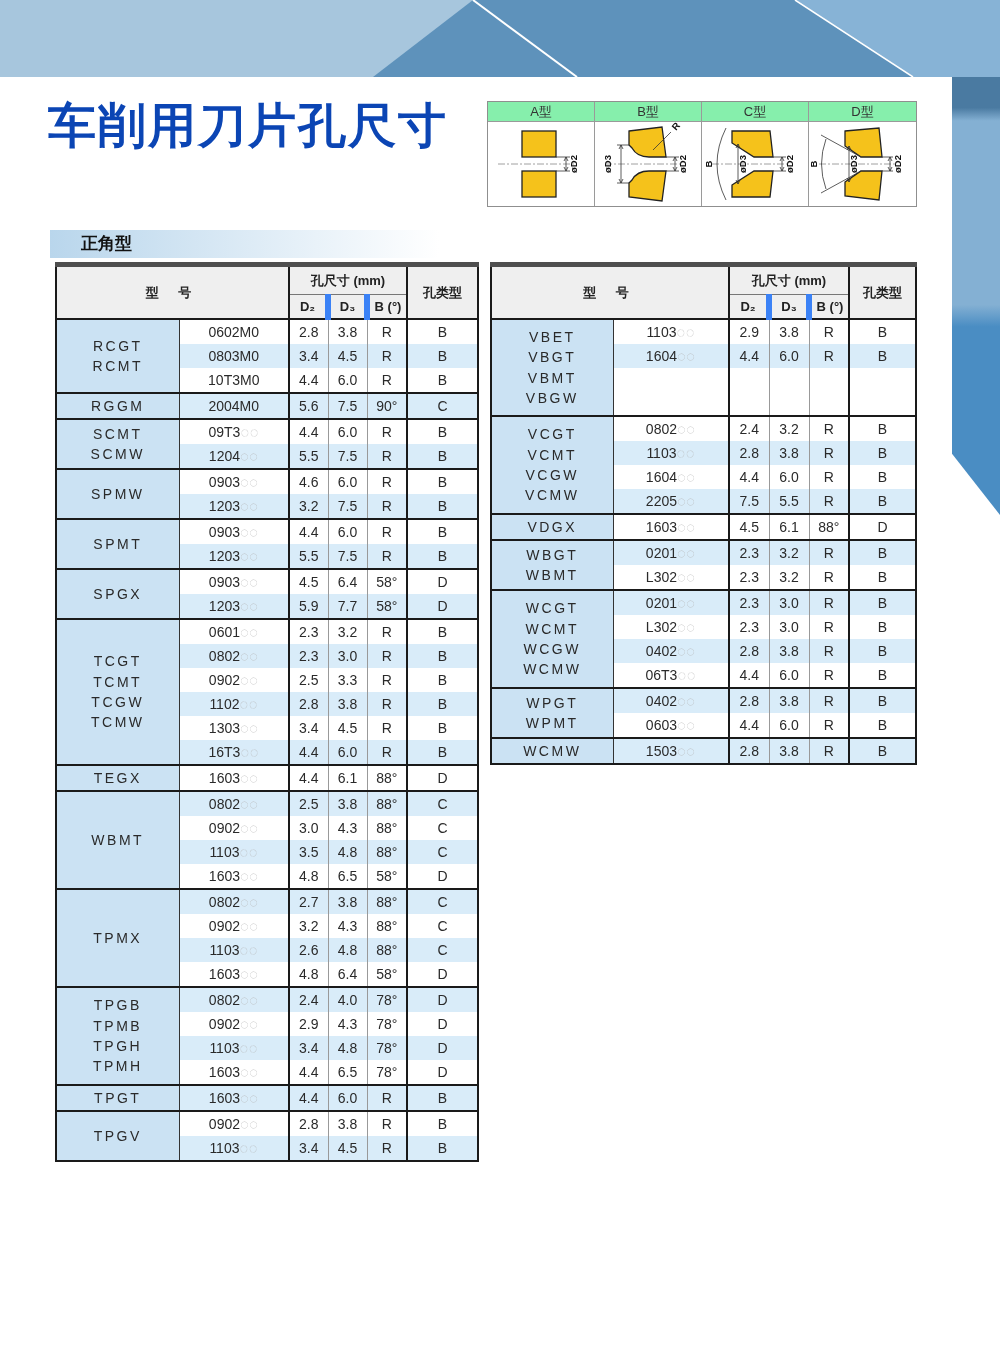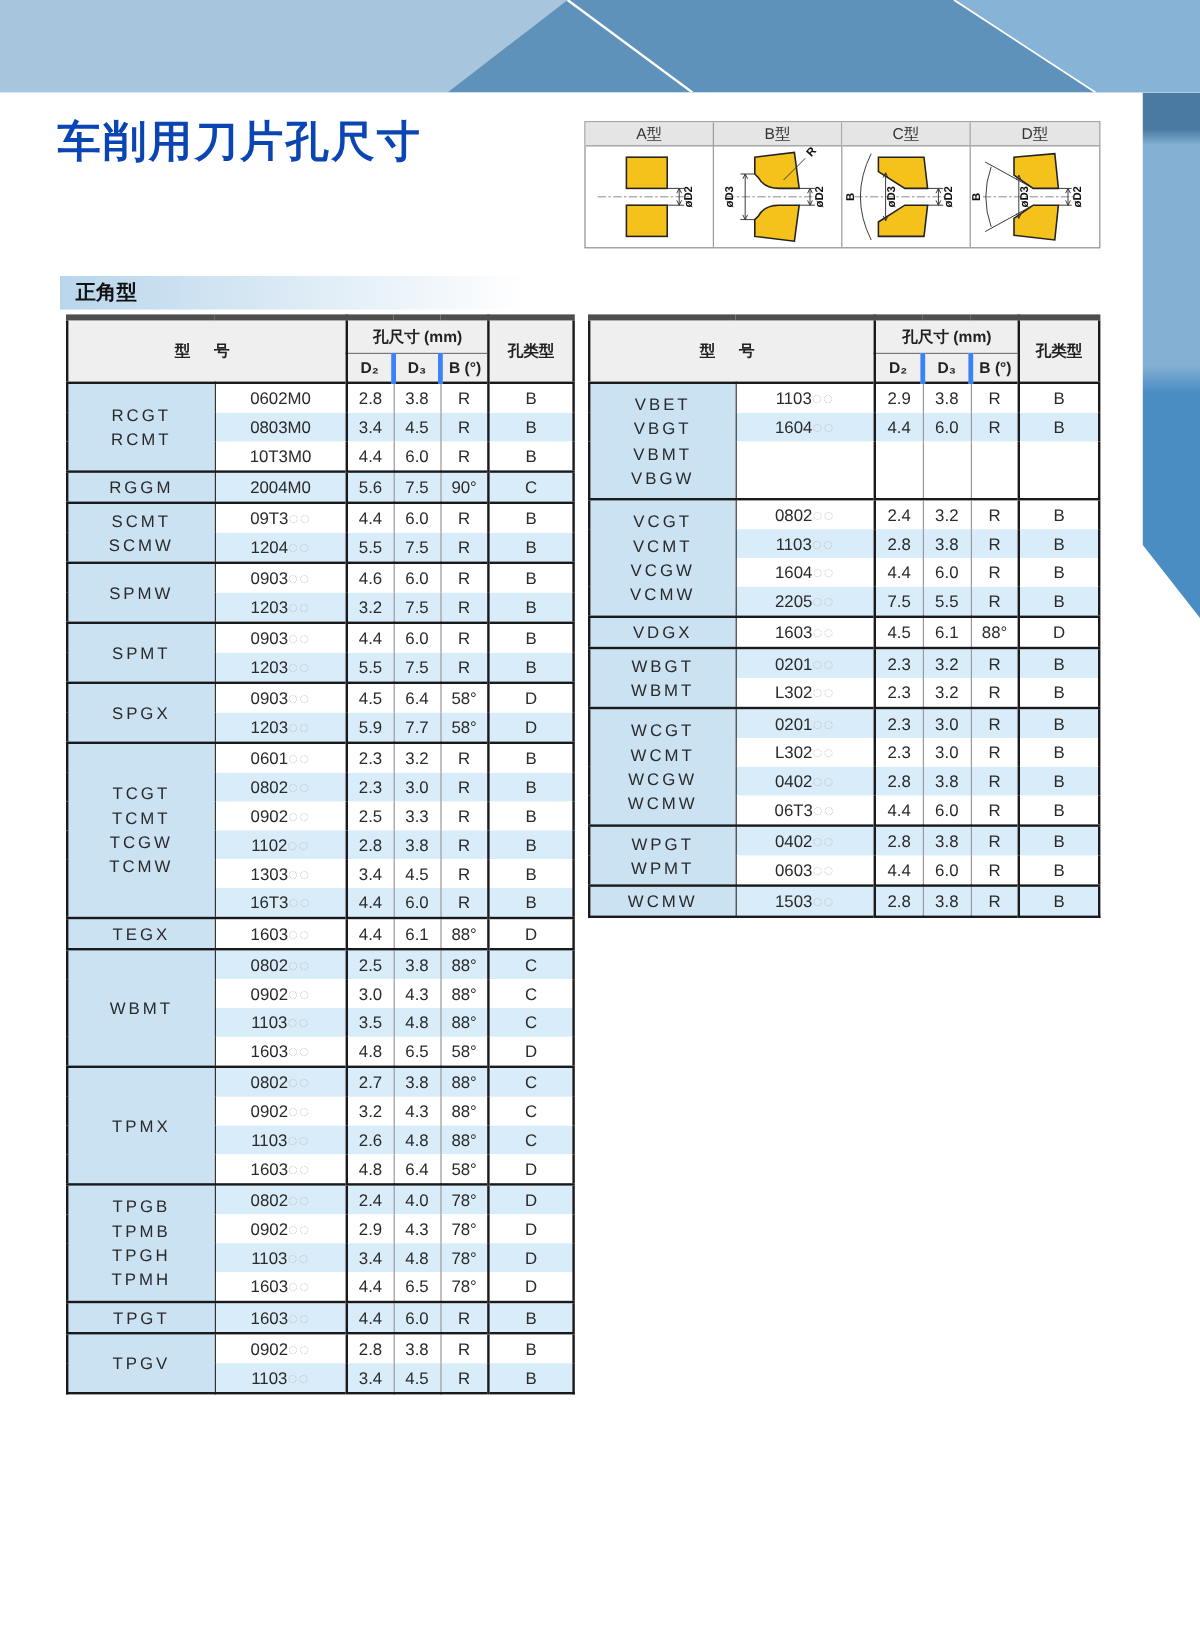--- a/index.html
+++ b/index.html
@@ -9,52 +9,52 @@
   .banner{position:absolute;left:0;top:0;width:1000px;height:77px;background:#a7c6dd}
   .banner .dark{position:absolute;inset:0;background:#5e92bb;
       clip-path:polygon(37.3% 100%,47.3% 0,100% 0,100% 100%)}
   .banner .light{position:absolute;inset:0;background:#87b3d6;
       clip-path:polygon(79.5% 0,100% 0,100% 100%,91.3% 100%)}
   .banner svg{position:absolute;inset:0}
   .side-band{position:absolute;left:952px;top:77px;width:48px;height:438px;
       background:linear-gradient(180deg,#4a7aa1 0%,#4a7aa1 7%,#84b0d3 10%,#84b0d3 52%,#4a8dc3 57%,#4a8dc3 100%);
       clip-path:polygon(0 0,100% 0,100% 100%,0 86%)}
   
-  .title{position:absolute;left:48px;top:94px;margin:0;font-size:36px;font-weight:bold;
+  .title{position:absolute;left:48px;top:94px;margin:0;font-size:48px;font-weight:bold;
       letter-spacing:2px;color:#0b45b4}
   
   .diagram{position:absolute;left:487px;top:101px;width:428px;border:1px solid #8f8f8f;
       background:#fff;border-collapse:collapse}
   .diagram .dg-row{display:flex}
   .diagram .dg-cell{width:107px;box-sizing:border-box;border-right:1px solid #9a9a9a}
   .diagram .dg-cell:last-child{border-right:none}
-  .diagram .dg-head .dg-cell{height:20px;background:#e5e5e5;border-bottom:1px solid #9a9a9a;
+  .diagram .dg-head .dg-cell{height:20px;background:#86efac;border-bottom:1px solid #9a9a9a;
       font-size:13px;color:#333;text-align:center;line-height:20px}
   .diagram .dg-body .dg-cell{height:84px}
   .diagram svg .blk{fill:#f5c21b;stroke:#222;stroke-width:1.3}
   .diagram svg .cl{stroke:#888;stroke-width:.8;stroke-dasharray:7 2 2 2}
   .diagram svg .dim{stroke:#333;stroke-width:.8;fill:none}
   .diagram svg .dlab{font:bold 9.5px "Liberation Sans",sans-serif;fill:#111}
   
   .section-bar{position:absolute;left:50px;top:230px;width:865px;height:28px;line-height:28px;
-      padding-left:13px;box-sizing:border-box;font-size:17px;font-weight:bold;color:#111;
+      padding-left:31px;box-sizing:border-box;font-size:17px;font-weight:bold;color:#111;
       background:linear-gradient(90deg,#b9d6ec 0%,#ffffff 45%)}
   
   .tbl-wrap{position:absolute;top:262px}
   #left-table{left:55px;width:422px}
   #right-table{left:490px;width:425px}
   table.spec{border-collapse:collapse;width:100%;table-layout:fixed;
       border:2px solid #1a1a1a;border-top:5px solid #4e4e4e}
   table.spec th{background:#efefef;font-size:13px;color:#222;font-weight:bold;padding:0}
   table.spec thead tr:first-child th{height:27px}
   table.spec thead tr:last-child th{height:23px;border-top:1px solid #777}
   th.h-model{font-size:14px;letter-spacing:8px;border-right:2px solid #1a1a1a}
   th.h-size{border-right:2px solid #1a1a1a}
   th.h-type{font-size:14px}
-  th.h-sub{border-right:4px solid #3b82f6}
+  th.h-sub{border-right:6px solid #3b82f6}
   th.h-sub:last-of-type{border-right:2px solid #1a1a1a}
   table.spec thead{border-bottom:2px solid #1a1a1a}
   table.spec tbody{border-top:2px solid #1a1a1a}
   table.spec td{height:24px;padding:0;text-align:center;font-size:14px;color:#2a2a2a;background:#fff}
   td.glabel{background:#cbe2f3 !important;font-size:15px;letter-spacing:2.5px;
       border-right:1px solid #333;vertical-align:middle;line-height:1.45}
   td.c-size{border-right:2px solid #1a1a1a}
   td.c-d2,td.c-d3{border-right:1px solid #999}
   td.c-b{border-right:2px solid #1a1a1a}
   tr.alt td:not(.glabel){background:#d9ecf9}

